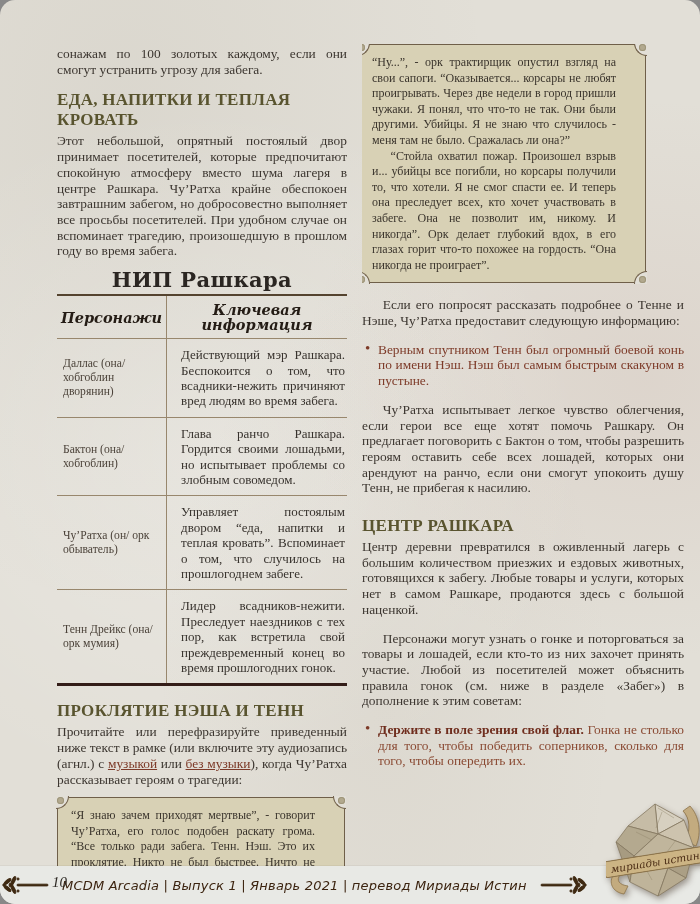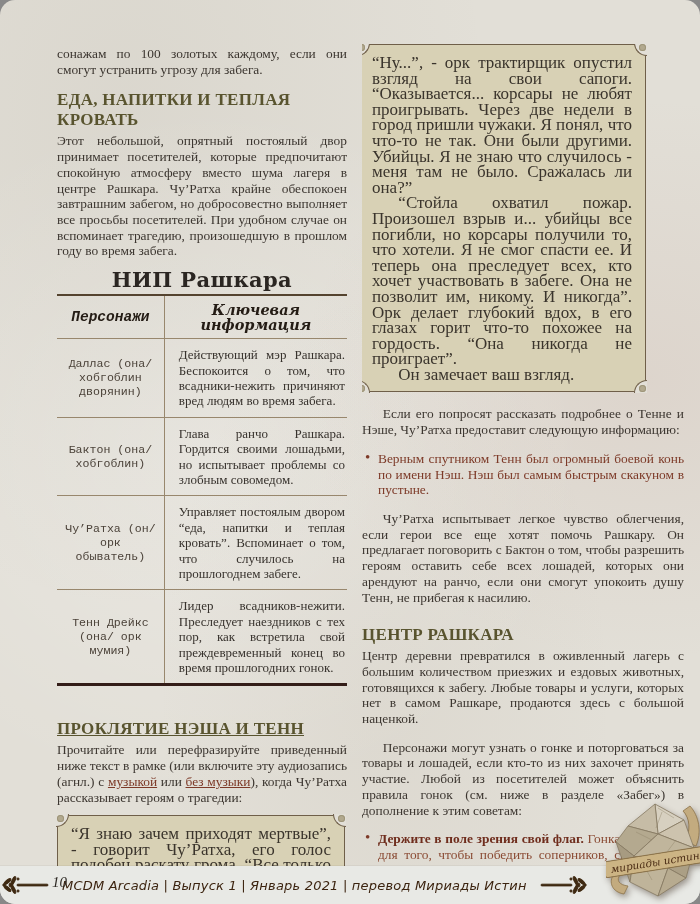--- a/index.html
+++ b/index.html
@@ -33,55 +33,55 @@
   .col{position:absolute; text-align:justify; color:var(--ink); font-size:13.4px; line-height:15.7px;}
   .col-left{left:57px; top:46px; width:290px; height:812px;}
   .col-right{left:362px; top:44px; width:322px; height:818px; overflow:hidden;}
   p{margin:0 0 13px 0;}
   .indent{text-indent:1.55em;}
   h2{
     font-family:"Liberation Serif", serif; font-weight:700;
     font-size:17px; line-height:20px; letter-spacing:0.3px;
     color:var(--heading); margin:0 0 3px 0; text-align:left;
   }
-  .h2-gap{margin-top:33px;text-decoration:underline;}
+  .h2-gap{margin-top:15px;}
   a.doclink{color:var(--maroon); text-decoration:underline; cursor:pointer;}
 
   
   .npc-block{margin:4px 0 0 0;}
   .npc-title{
     font-family:"DejaVu Serif", serif; font-weight:700; font-size:21px;
     letter-spacing:0.4px; color:#2b2622; text-align:center; margin:0 0 6px 0;
   }
   table.npc{width:100%; border-collapse:collapse; border-top:2px solid var(--table-top); border-bottom:3.5px solid var(--table-bottom);}
   table.npc th{
     font-family:"DejaVu Serif", serif; font-style:italic; font-weight:700;
     font-size:14.5px; color:#241c15; padding:6px 4px 5px 4px; text-align:center;
     border-bottom:1px solid var(--table-line);
   }
   table.npc td{
     border-top:1px solid var(--table-line);
     vertical-align:middle; padding:8px 2px 8px 14px;
     font-size:13px; line-height:15.4px; color:#37322d; text-align:justify;
   }
   table.npc th:first-child, table.npc td.name{
-    width:37%; border-right:1px solid var(--table-line);font-family:Liberation Mono, monospace;
+    width:37%; border-right:1px solid var(--table-line);
   }
   table.npc td.name{
     font-size:11.6px; line-height:14px; color:#4b4239;
-    text-align:center; padding:8px 6px;
+    text-align:left; padding:8px 6px;
   }
   table.npc tr:first-child td{border-top:none;}
 
   
   .qbox{
     position:relative; background:var(--box-bg);
     border:1.6px solid var(--box-border);
-    padding:10px 13px 9px 13px; color:#3a342c;
-    font-size:17px; line-height:15.6px;
+    padding:10px 29px 9px 13px; color:#3a342c;
+    font-size:12px; line-height:15.6px;
   }
   .qbox p{margin:0;}
   .qbox p + p{text-indent:1.55em;}
   .qbox-left{width:288px; margin-top:4px;}
   .qbox-right{width:288px; margin-left:-4px; margin-bottom:14px;}
   .qc{position:absolute; width:13px; height:13px; background:var(--page);}
   .qc.tl{top:-2px; left:-2px; border-bottom:1.6px solid var(--box-border); border-right:1.6px solid var(--box-border); border-bottom-right-radius:100%;}
   .qc.tr{top:-2px; right:-2px; border-bottom:1.6px solid var(--box-border); border-left:1.6px solid var(--box-border); border-bottom-left-radius:100%;}
   .qc.bl{bottom:-2px; left:-2px; border-top:1.6px solid var(--box-border); border-right:1.6px solid var(--box-border); border-top-right-radius:100%;}
   .qc.br{bottom:-2px; right:-2px; border-top:1.6px solid var(--box-border); border-left:1.6px solid var(--box-border); border-top-left-radius:100%;}
@@ -186,21 +186,20 @@
       <span class="qc tl"></span>
       <span class="qc tr"></span>
       <span class="qc bl"></span>
       <span class="qc br"></span>
       <span class="qd tl"></span>
       <span class="qd tr"></span>
       <span class="qd bl"></span>
       <span class="qd br"></span>
       <p>“Ну...”, - орк трактирщик опустил взгляд на свои сапоги. “Оказывается... корсары не любят проигрывать. Через две недели в город пришли чужаки. Я понял, что что-то не так. Они были другими. Убийцы. Я не знаю что случилось - меня там не было. Сражалась ли она?”</p>
       <p>“Стойла охватил пожар. Произошел взрыв и... убийцы все погибли, но корсары получили то, что хотели. Я не смог спасти ее. И теперь она преследует всех, кто хочет участвовать в забеге. Она не позволит им, никому. И никогда”. Орк делает глубокий вдох, в его глазах горит что-то похожее на гордость. “Она никогда не проиграет”.</p>
-      <p>Он замечает ваш взгляд.</p>
     </div>
 
     <p class="indent">Если его попросят рассказать подробнее о Тенне и Нэше, Чу’Ратха предоставит следующую информацию:</p>
 
     <ul class="bullets facts">
       <li>Верным спутником Тенн был огромный боевой конь по имени Нэш. Нэш был самым быстрым скакуном в пустыне.</li>
     </ul>
 
     <p class="indent">Чу’Ратха испытывает легкое чувство облегчения, если герои все еще хотят помочь Рашкару. Он предлагает поговорить с Бактон о том, чтобы разрешить героям оставить себе всех лошадей, которых они арендуют на ранчо, если они смогут упокоить душу Тенн, не прибегая к насилию.</p>
 

